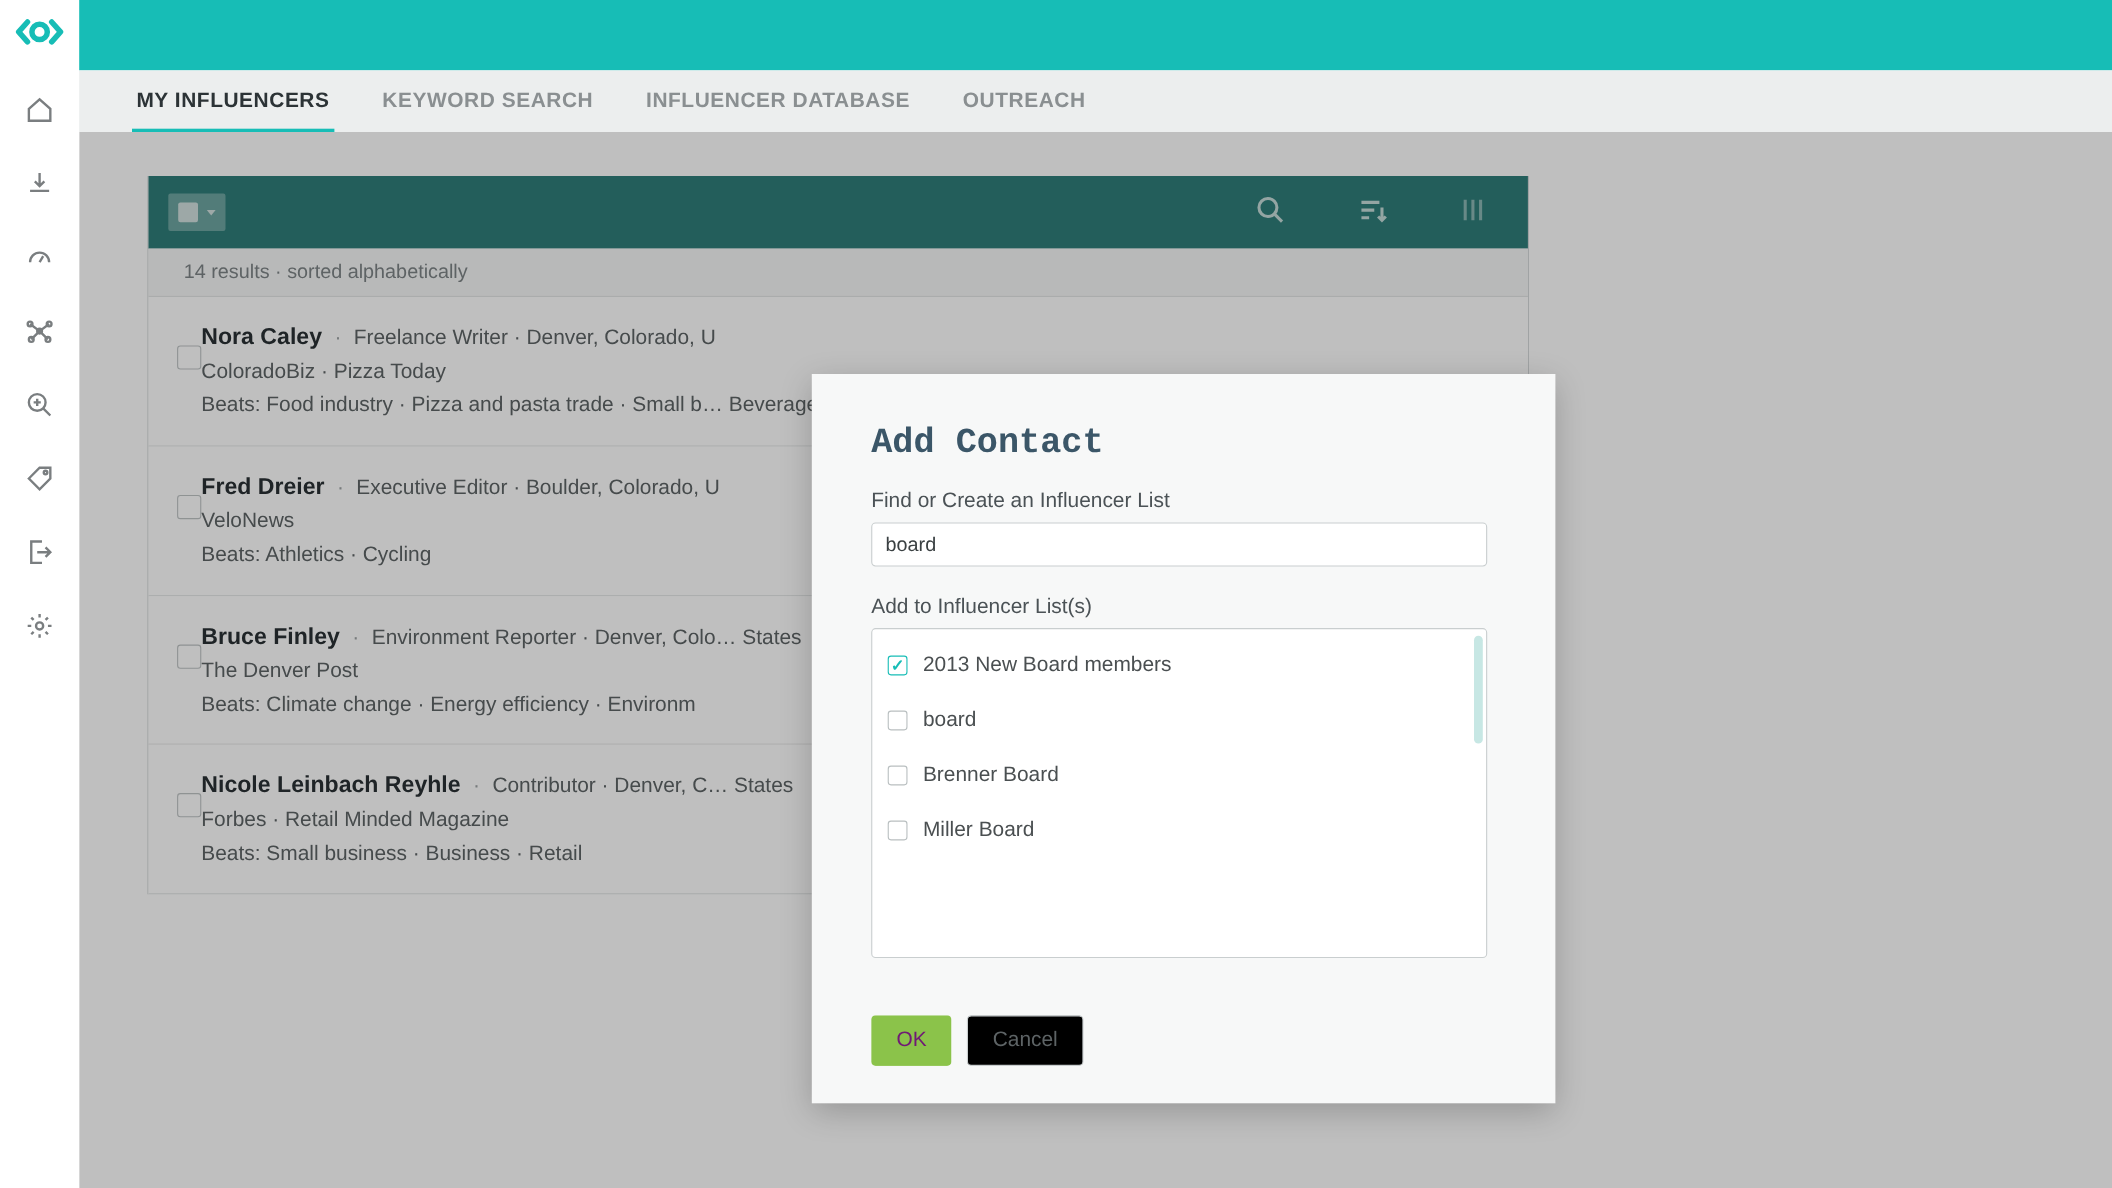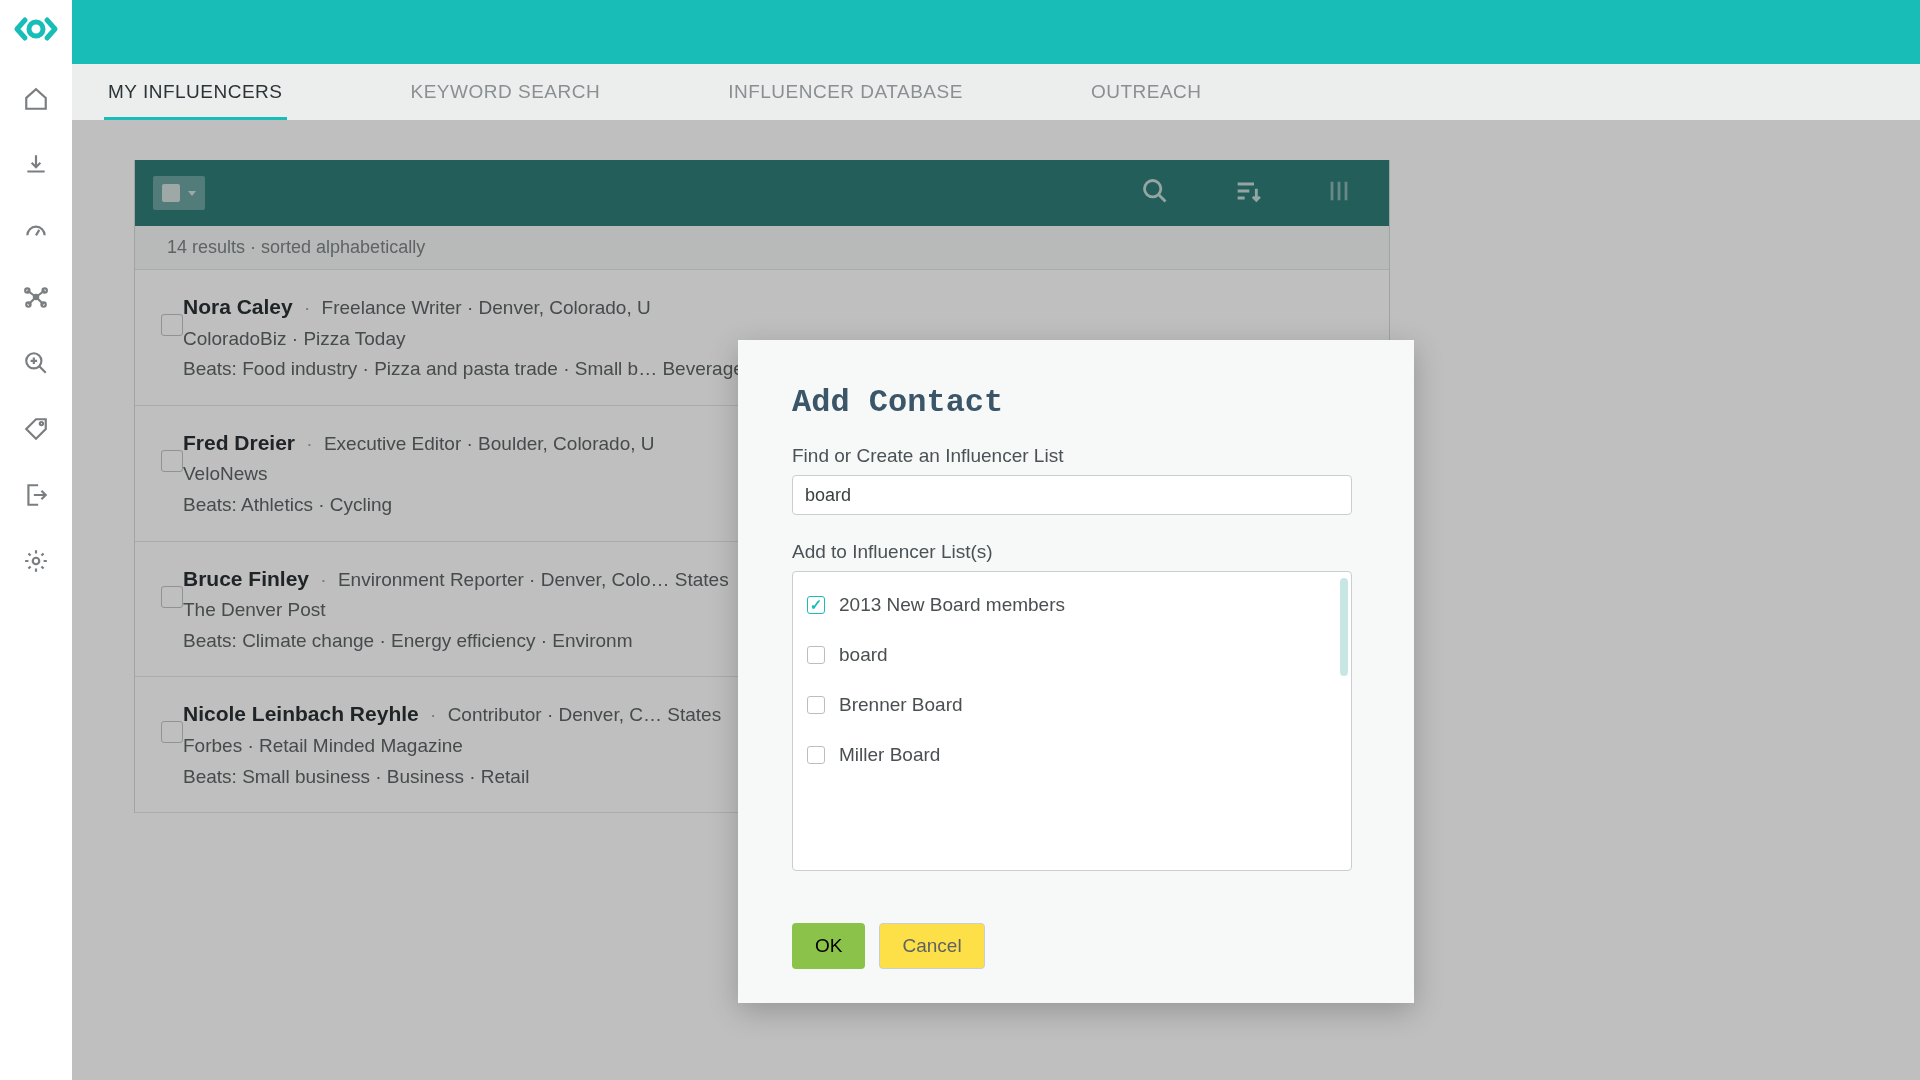--- a/index.html
+++ b/index.html
@@ -18,23 +18,23 @@
 
   
   .main { flex: 1; display: flex; flex-direction: column; position: relative; }
 
   
   .topbar { height: 64px; background: #17bdb6; }
 
   
   .tabs {
     height: 56px; background: #eceeee;
-    display: flex; align-items: center; gap: 120px;
-    padding: 0 32px;
-    font-size: 19px; font-weight: 400; letter-spacing: 0.5px; color: #8a8f91;
+    display: flex; align-items: center; gap: 40px;
+    padding: 0 48px;
+    font-size: 19px; font-weight: 700; letter-spacing: 0.5px; color: #8a8f91;
   }
   .tab { padding: 16px 4px 14px; cursor: pointer; border-bottom: 3px solid transparent; }
   .tab.active { color: #2c3336; border-bottom: 3px solid #17bdb6; }
 
   
   .body-wrap { position: relative; flex: 1; overflow: hidden; }
   .dimmer { position: absolute; inset: 0; background: rgba(0,0,0,0.25); }
 
   .content {
     position: absolute; inset: 0;
@@ -103,22 +103,22 @@
     content:""; position:absolute; right:3px; top:6px; width:8px; height:98px;
     background:#c7e7e4; border-radius:4px;
   }
   .opt { display:flex; align-items:center; gap:14px; padding: 14px 6px; color:#4a4f51; font-size:19px; }
   .cb { width:18px; height:18px; border:1px solid #b9bfc0; border-radius:3px; display:flex; align-items:center; justify-content:center; }
   .cb.checked { border-color:#17bdb6; }
   .cb.checked::after { content:"✓"; color:#17bdb6; font-size:15px; font-weight:700; }
 
   .modal-actions { margin-top: 52px; display:flex; gap:14px; }
   .btn { height:46px; padding:0 22px; border-radius:4px; font-size:19px; cursor:pointer; border:1px solid transparent; }
-  .btn-ok { background:#8bc34a; color:#000000;text-align:center; }
-  .btn-cancel { background:#fde047; color:#5d6365; border:1px solid #c9cecf; }
+  .btn-ok { background:#8bc34a; color:#701a75;text-align:center; }
+  .btn-cancel { background:#000000; color:#5d6365; border:1px solid #c9cecf; }
 </style>
 </head>
 <body>
 
 <div class="app">
 
   <nav class="rail">
     <span class="logo">
       <svg width="50" height="34" viewBox="0 0 50 34">
           <g fill="none" stroke="currentColor" stroke-width="5" stroke-linecap="round">

